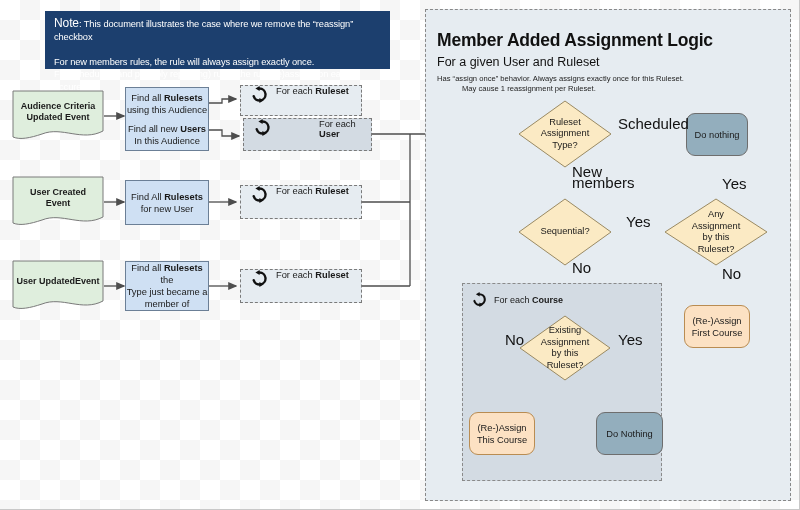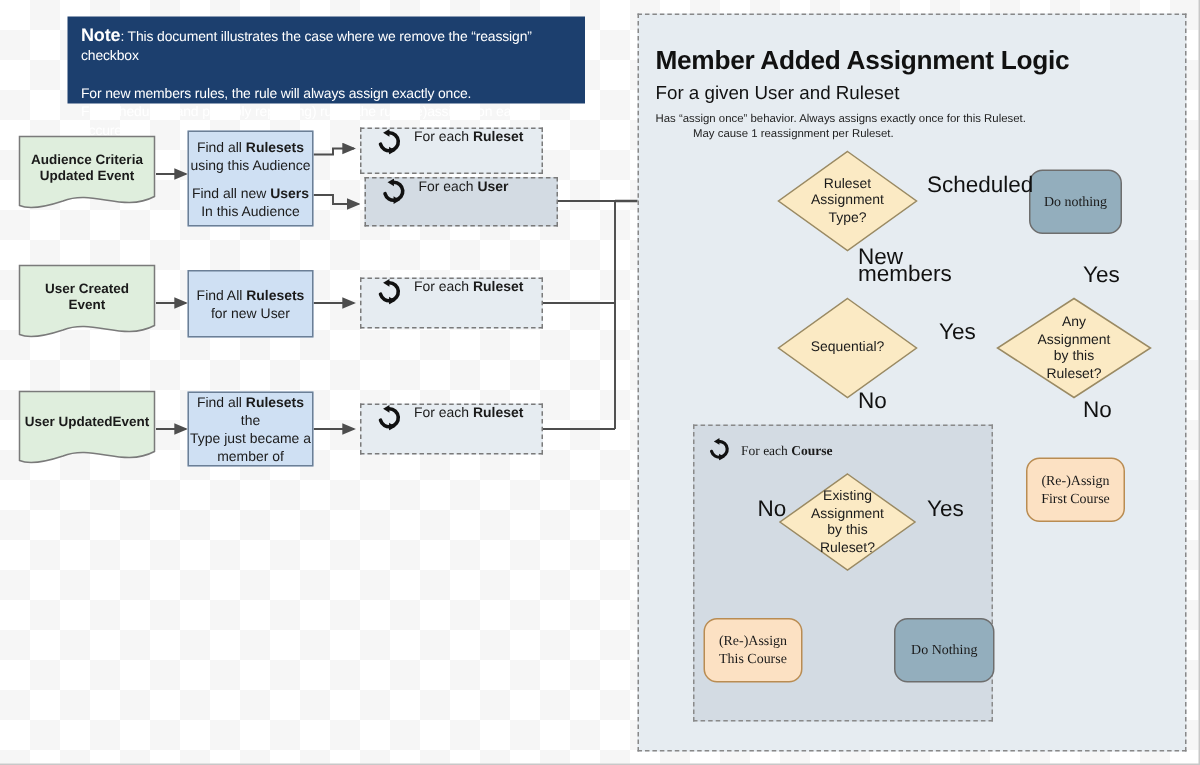--- a/index.html
+++ b/index.html
@@ -93,33 +93,32 @@
   .diamond .lbl{
     position:absolute;left:0;top:0;width:100%;height:100%;
     font-size:9.3px;color:#1a1a1a;line-height:11.5px;
   }
 
   
   .term{
     position:absolute;border-radius:9px;box-sizing:border-box;
     font-size:9.3px;color:#1a1a1a;line-height:12px;
     border:1px solid #6e6e6e;
-    font-family:Liberation Serif, serif;
   }
   .term.slate{background:#93aebd;}
   .term.peach{background:#fce1c3;border-color:#b98c52;}
 
   
   .course{
     position:absolute;left:462px;top:283px;width:200px;height:198px;
     background:#d3dbe3;border:1.4px dashed #8a8a8a;box-sizing:border-box;
   }
   .course .hdr{position:absolute;left:9px;top:8px;display:flex;align-items:center;}
   .course .hdr .ic{width:15px;height:15px;margin-right:7px;}
-  .course .hdr .txt{font-size:9px;color:#1a1a1a;font-family:Liberation Serif, serif;}
+  .course .hdr .txt{font-size:9px;color:#1a1a1a;}
   .course .hdr .txt b{font-weight:bold;}
 
   
   .elbl{position:absolute;font-size:15px;font-weight:normal;color:#111;line-height:11px;}
 
   
   #edges{position:absolute;left:0;top:0;width:800px;height:510px;pointer-events:none;}
 </style>
 </head>
 <body>
@@ -171,21 +170,21 @@
 
       <path d="M565,266 L565,313" marker-end="url(#ah)"></path>
 
       <path d="M519,348 L500,348 L500,411" marker-end="url(#ah)"></path>
 
       <path d="M611,348 L630,348 L630,411" marker-end="url(#ah)"></path>
     </g>
   </svg>
 
   <div class="note">
-    <span style="font-size:12px;font-weight:bold;">Note</span><span>: This document illustrates the case where we remove the “reassign” checkbox</span><br>
+    <span style="font-size:12px;font-weight:normal;">Note</span><span>: This document illustrates the case where we remove the “reassign” checkbox</span><br>
     <br>
     <span>For new members rules, the rule will always assign exactly once.</span><br>
     <span>For scheduled (and possibly repeating) rules, the rule (re)assigns on each occurence.</span>
   </div>
 
   <div class="event" style="left:12px;top:90px;">
     <svg width="92" height="52" viewBox="0 0 92 52">
       <path d="M1,1 L91,1 L91,41 C70,52 50,36 30,44 C18,48 8,50 1,47 Z" fill="#dfeedd" stroke="#7a7a7a" stroke-width="1"></path>
     </svg>
     <div class="lbl ctr" style="flex-direction:column;">
@@ -209,21 +208,21 @@
     <span class="ic">
       <svg width="17" height="17" viewBox="0 0 24 24">
         <path d="M12 3.5 A8.5 8.5 0 1 1 3.8 14.3" fill="none" stroke="#111" stroke-width="3.4" stroke-linecap="round"></path>
         <path d="M12.2 0 L12.2 7.2 L6.2 3.6 Z" fill="#111"></path>
         <path d="M11.8 24 L11.8 16.8 L17.8 20.4 Z" fill="#111"></path>
       </svg>
     </span>
     <span class="txt"><span>For each </span><b>Ruleset</b></span>
   </div>
 
-  <div class="loop grey" style="left:243px;top:118px;width:129px;height:33px;">
+  <div class="loop grey" style="left:243px;top:118px;width:129px;height:33px;gap:40px;">
     <span class="ic">
       <svg width="17" height="17" viewBox="0 0 24 24">
         <path d="M12 3.5 A8.5 8.5 0 1 1 3.8 14.3" fill="none" stroke="#111" stroke-width="3.4" stroke-linecap="round"></path>
         <path d="M12.2 0 L12.2 7.2 L6.2 3.6 Z" fill="#111"></path>
         <path d="M11.8 24 L11.8 16.8 L17.8 20.4 Z" fill="#111"></path>
       </svg>
     </span>
     <span class="txt"><span>For each </span><b>User</b></span>
   </div>
 

